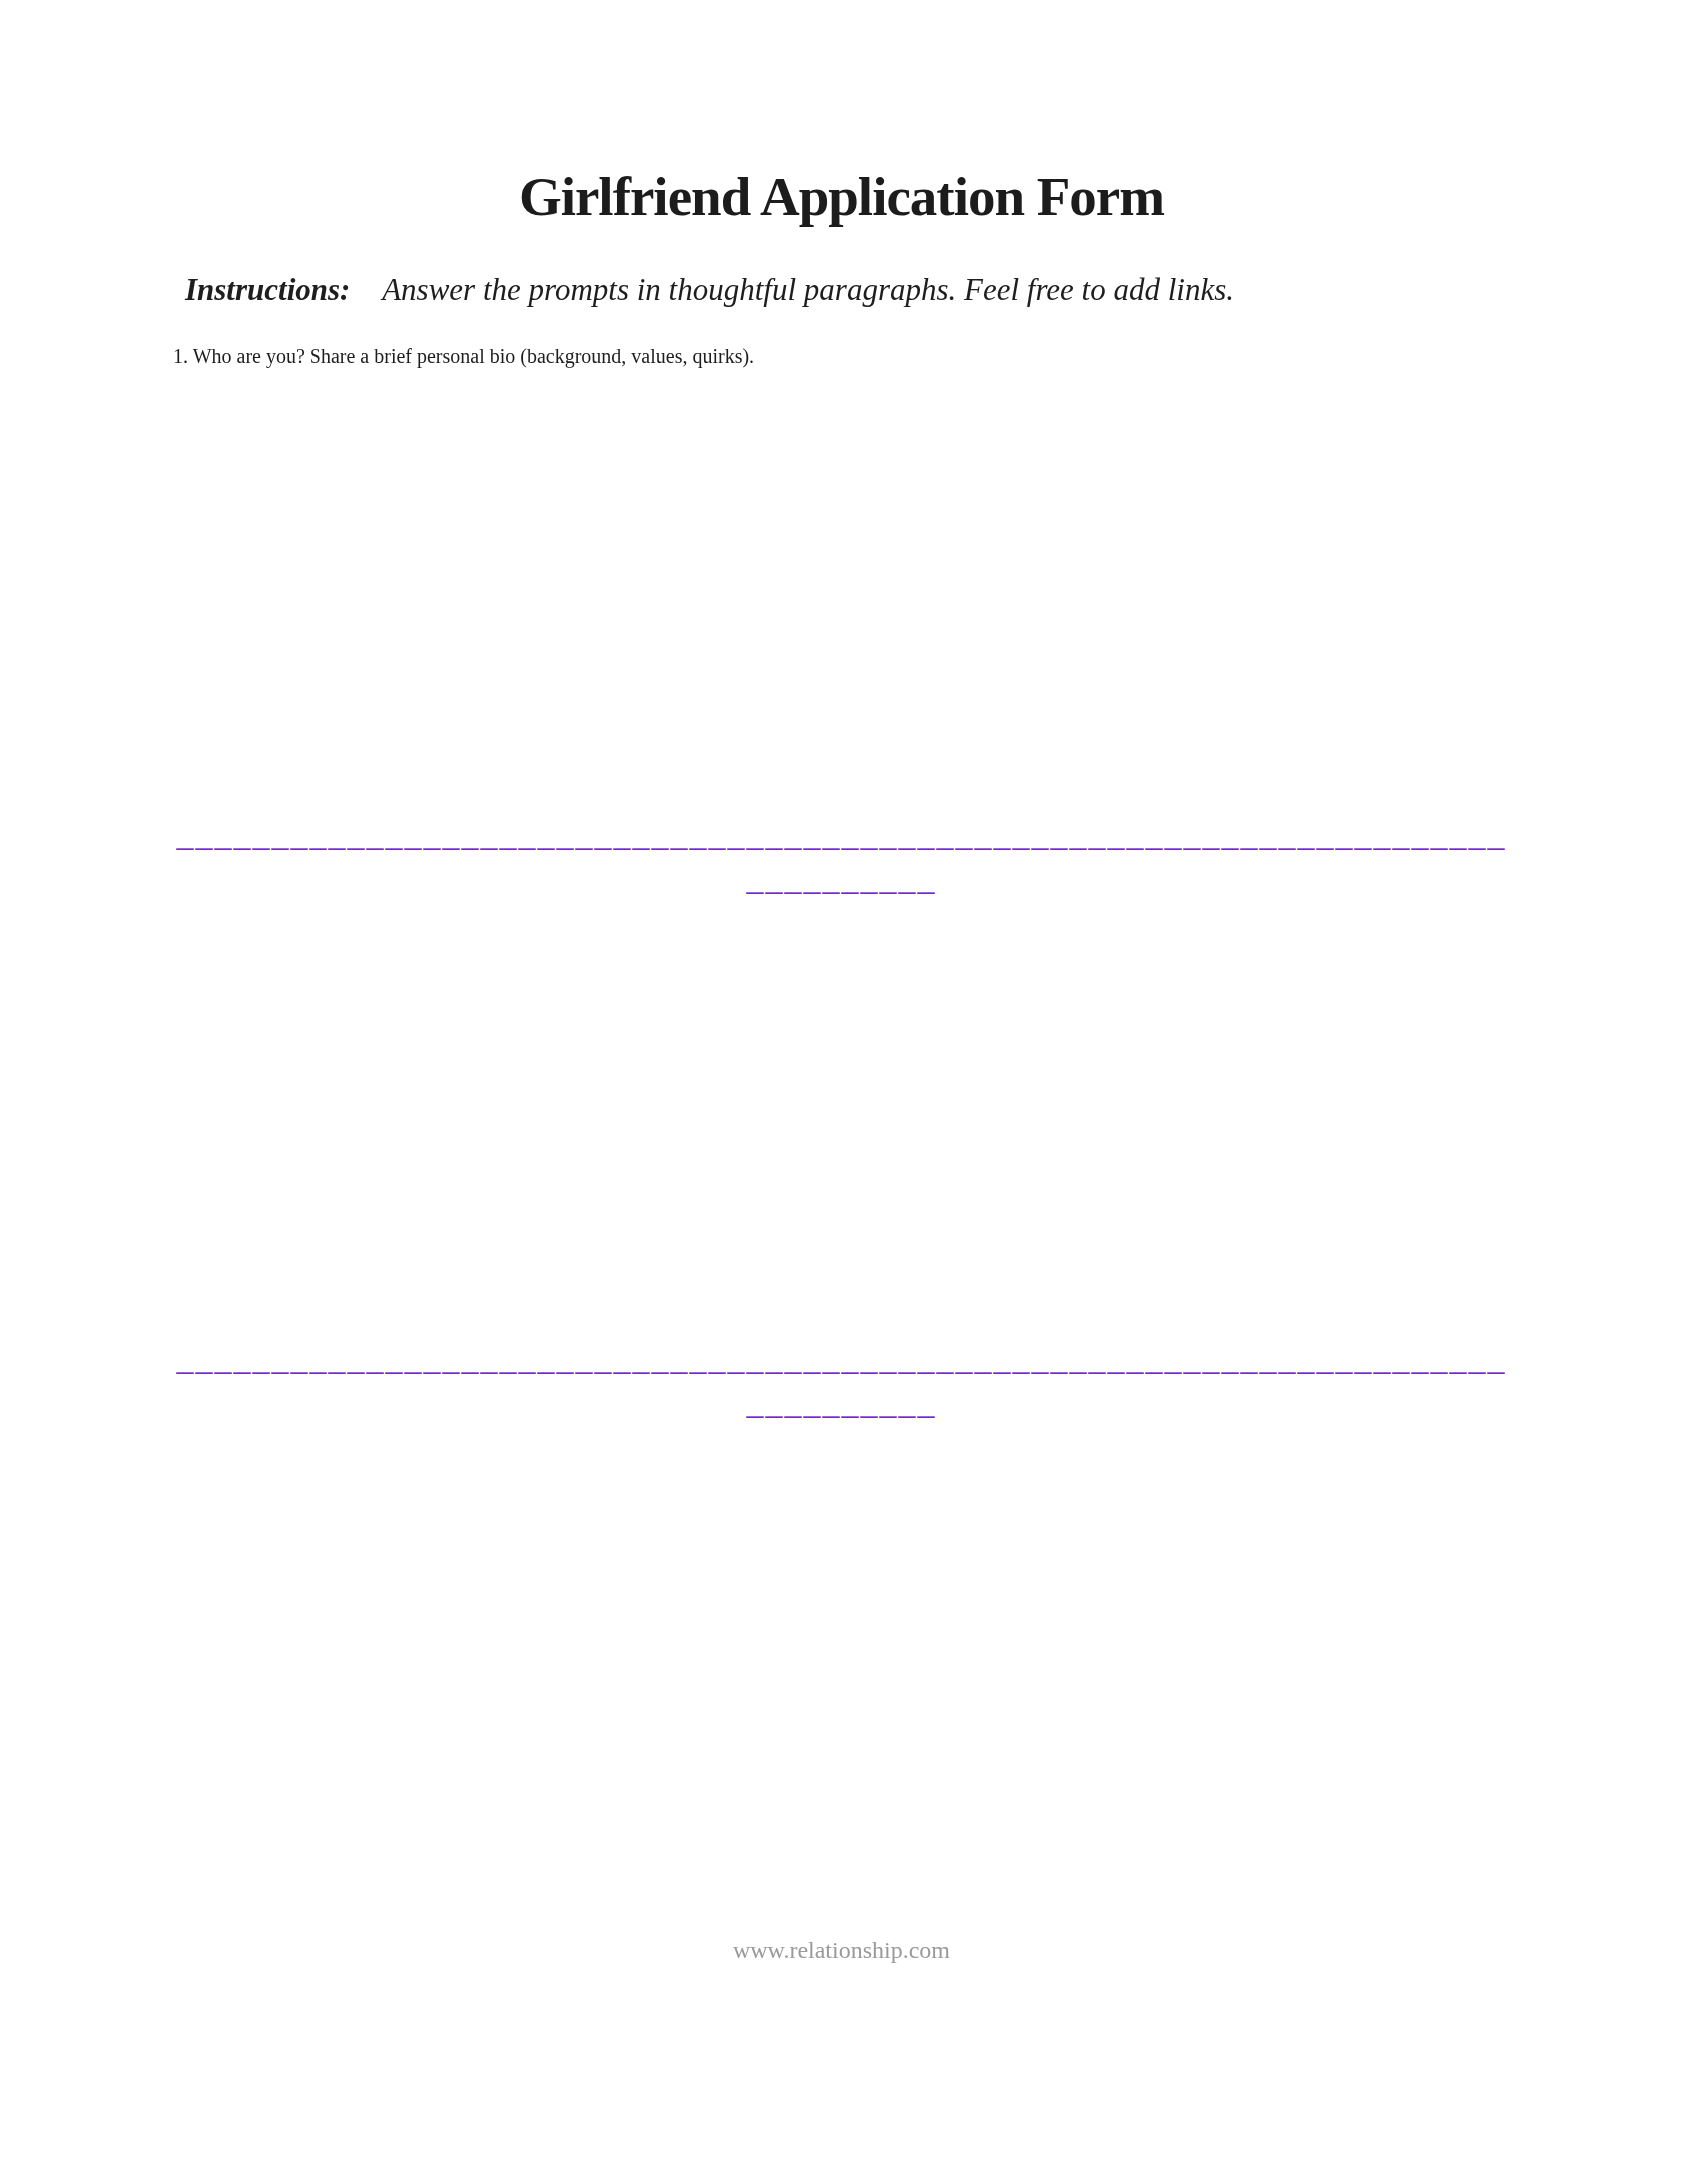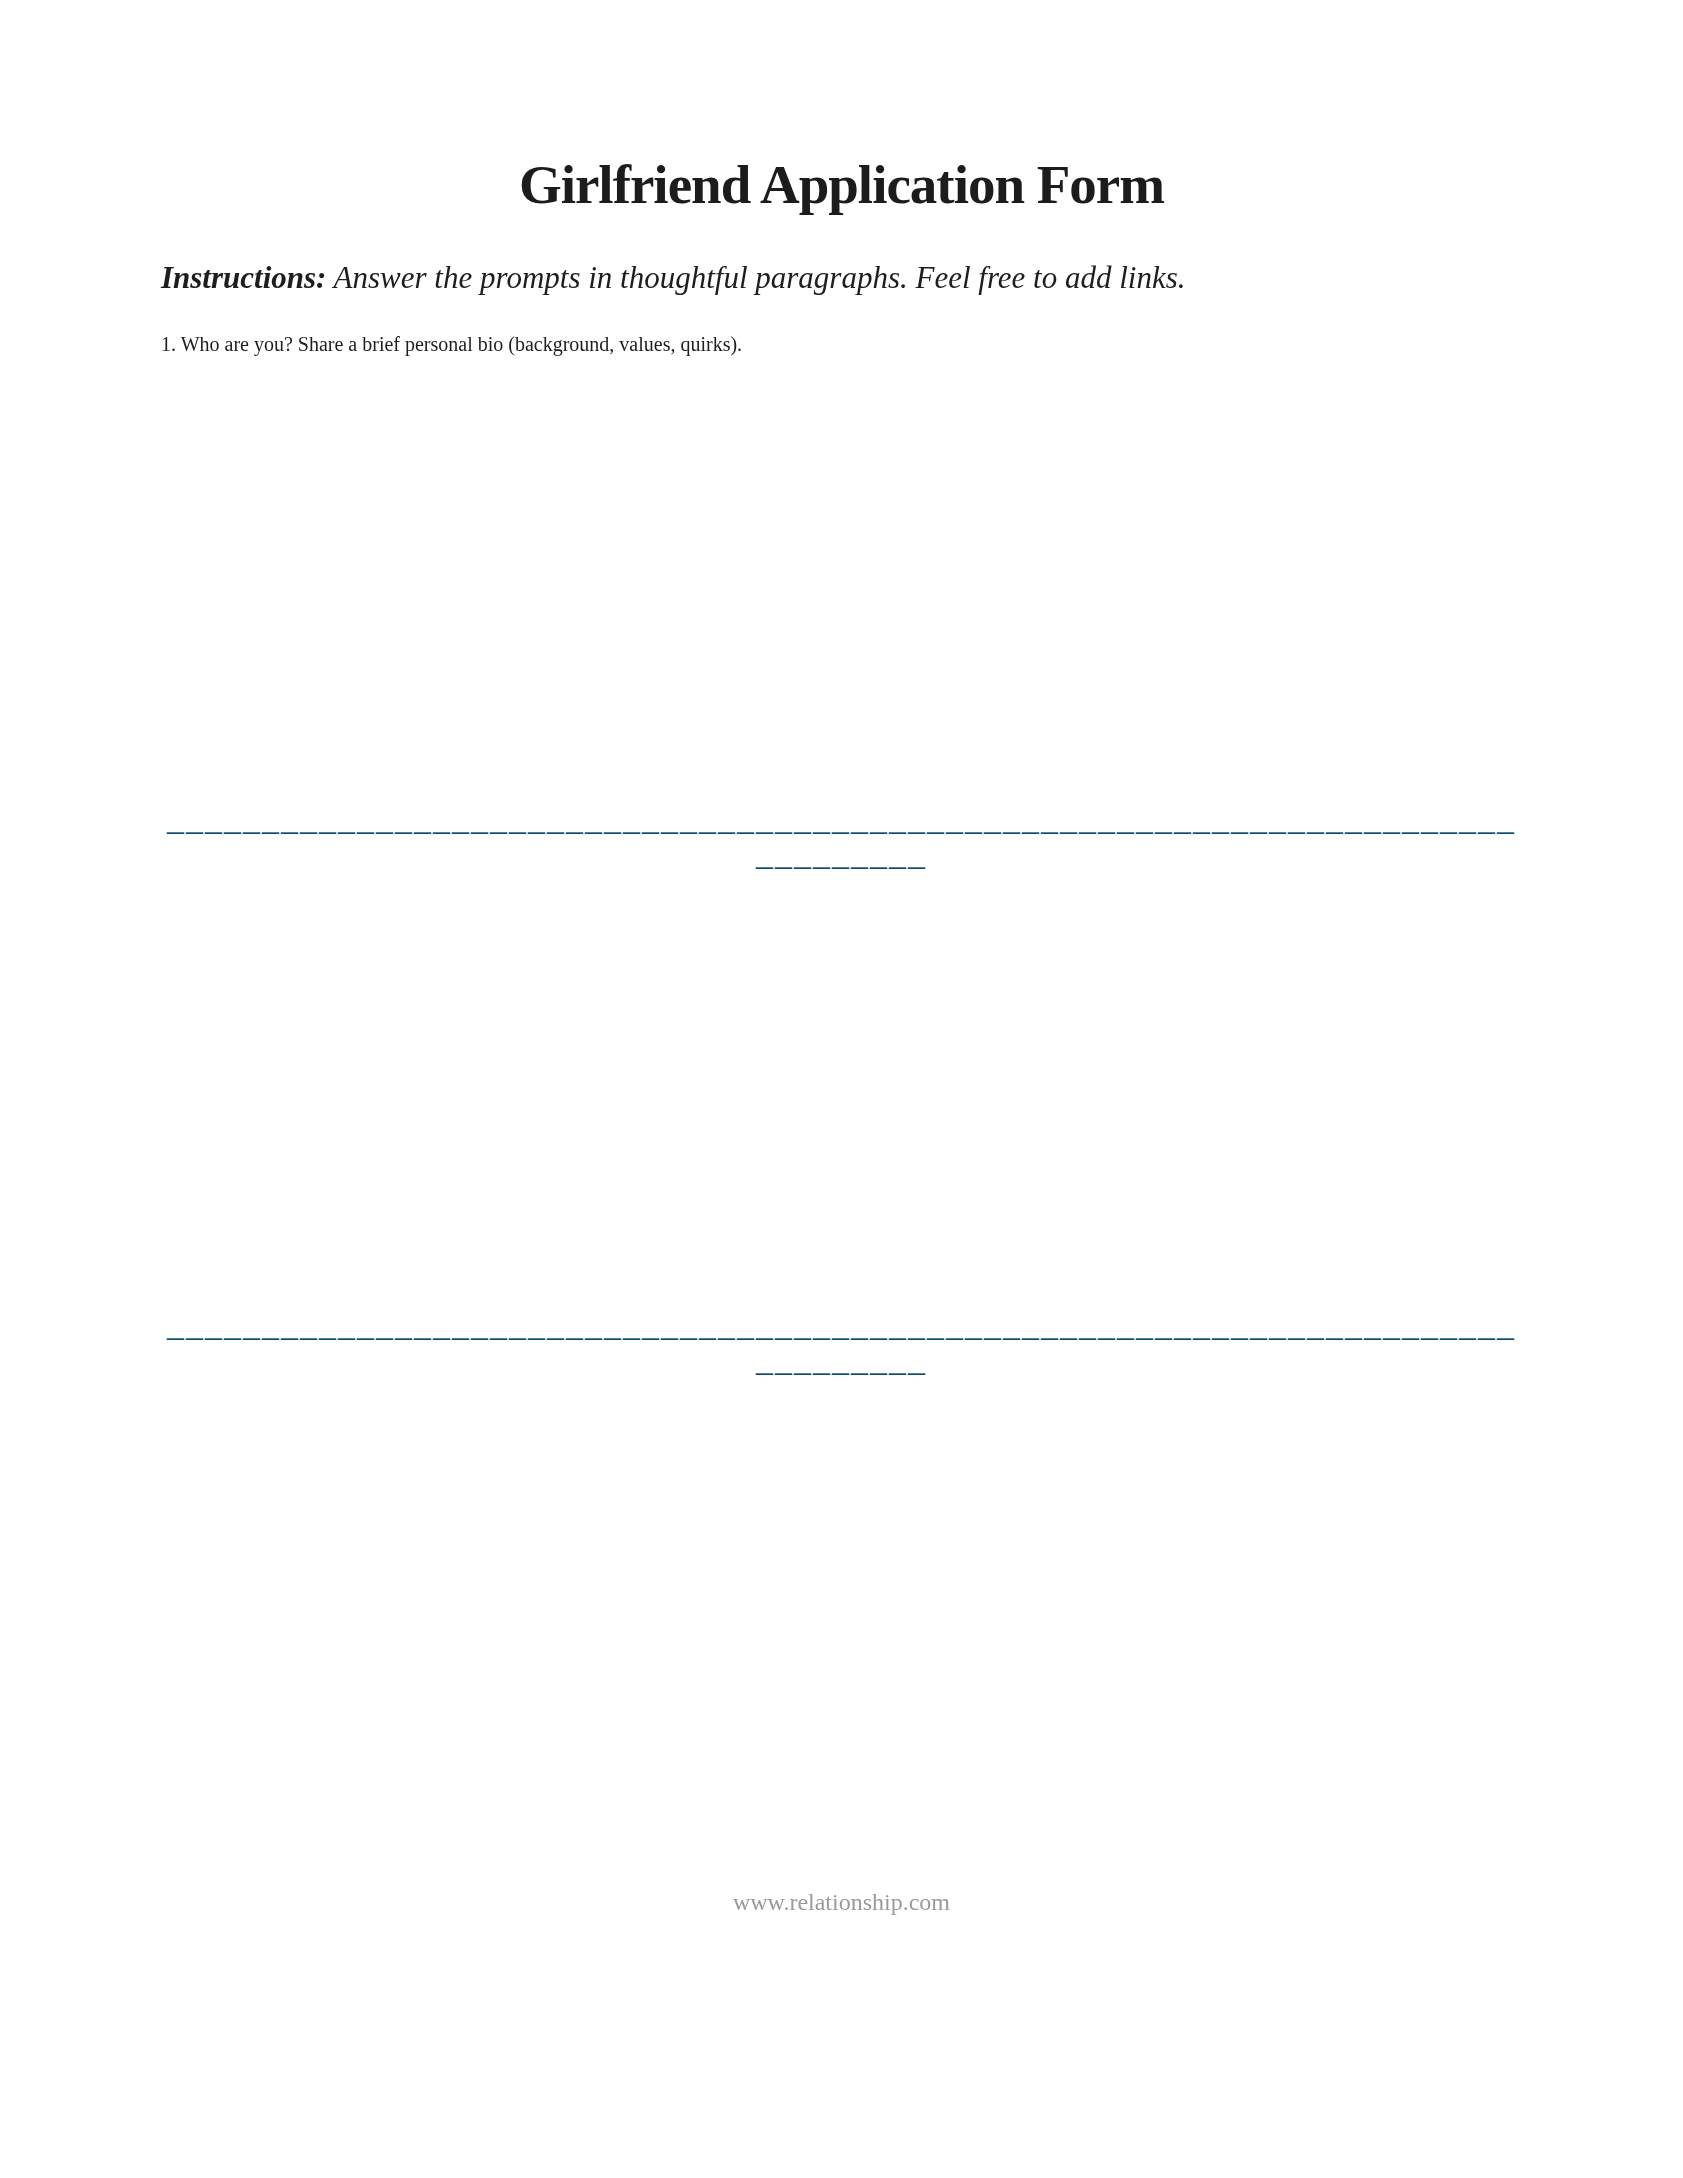--- a/index.html
+++ b/index.html
@@ -15,21 +15,21 @@
     font-family: "Liberation Serif", "DejaVu Serif", serif;
     color: #1e1e1e;
   }
   .page {
     box-sizing: border-box;
     width: 1683px;
     height: 2178px;
     padding: 150px 161px 0 161px;
     background: #ffffff;
   }
-  .page * { margin: 0; }
+  .page * { margin: 12px; }
 
   .doc-title {
     font-size: 55px;
     line-height: 69px;
     font-weight: 700;
     letter-spacing: -1px;
     text-align: center;
     color: #1c1c1c;
   }
 
@@ -46,25 +46,25 @@
     font-size: 20px;
     line-height: 45px;
     font-weight: 400;
   }
   .q1 { margin-top: 22px; }
   .q2 { margin-top: 32px; }
   .q3 { margin-top: 30px; }
 
   .answer-line {
     font-size: 34px;
-    line-height: 35px;
+    line-height: 44px;
     letter-spacing: 2px;
     word-break: break-all;
     text-align: center;
-    color: #0c4a6e;
+    color: #6d28d9;
   }
   .ans1 { margin-top: 434px; }
   .ans2 { margin-top: 436px; }
 
   .footer {
     margin-top: 507px;
     font-size: 24px;
     line-height: 36px;
     text-align: center;
     color: #9a9a9a;

